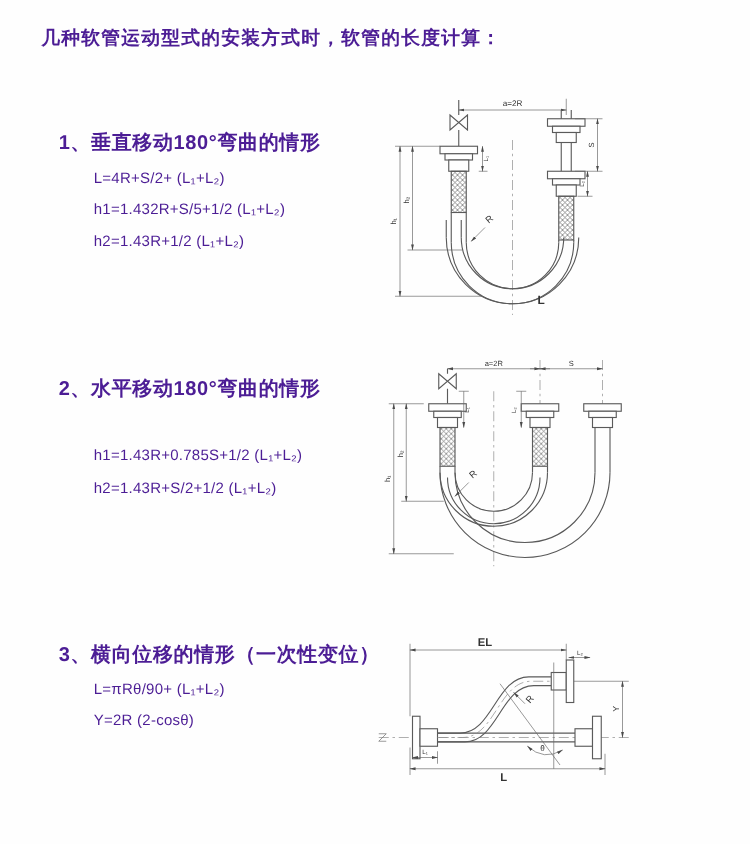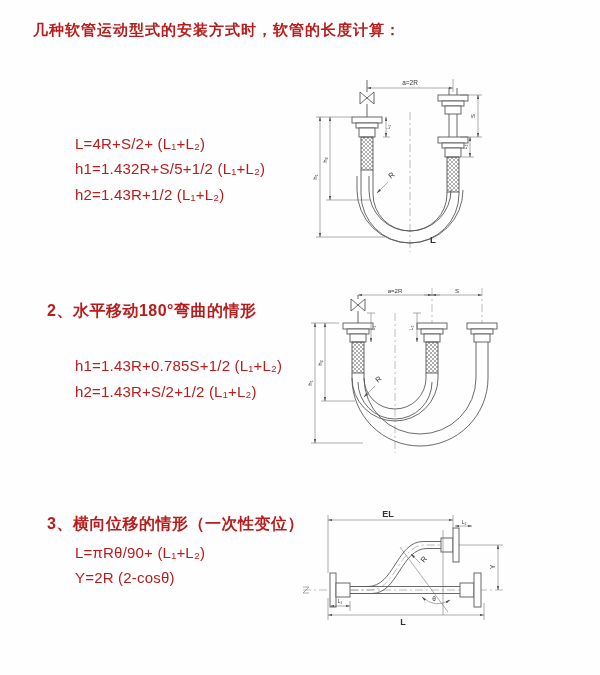--- a/index.html
+++ b/index.html
@@ -1,35 +1,36 @@
 <!DOCTYPE html>
 <html><head>
 <meta charset="utf-8">
 <style>
   html,body{margin:0;padding:0;background:#fff;}
   .page{position:relative;width:600px;height:675px;background:#fefefe;
-        font-family:"Liberation Sans",sans-serif;color:#b91c1c;overflow:hidden;}
+        font-family:"Liberation Sans",sans-serif;color:#4c1d95;overflow:hidden;}
   .title{position:absolute;left:33px;top:21px;font-size:15px;font-weight:700;letter-spacing:1px;}
   .heading{position:absolute;left:47px;font-size:16px;font-weight:700;letter-spacing:.5px;}
-  .formula{position:absolute;left:75px;font-size:15px;letter-spacing:.2px;white-space:pre;}
+  .formula{position:absolute;left:75px;font-size:12px;letter-spacing:.2px;white-space:pre;}
   .diag{position:absolute;}
   svg text{font-family:"Liberation Sans",sans-serif;fill:#333;}
   svg .ln{stroke:#5a5a5a;stroke-width:.9;fill:none;}
   svg .thin{stroke:#6a6a6a;stroke-width:.55;fill:none;}
   svg .cl{stroke:#8a8a8a;stroke-width:.55;fill:none;stroke-dasharray:8 3 2 3;}
   svg .box{stroke:#5a5a5a;stroke-width:.9;fill:#fefefe;}
   svg .hx{stroke:#5a5a5a;stroke-width:.9;fill:url(#hatch);}
 </style>
 </head>
 <body>
 
 <div class="page">
 
   <div class="title">几种软管运动型式的安装方式时，软管的长度计算：</div>
 
+  <div class="heading" style="top:104px">1、垂直移动180°弯曲的情形</div>
   <div class="formula" style="top:135px">L=4R+S/2+ (L₁+L₂)</div>
   <div class="formula" style="top:160px">h1=1.432R+S/5+1/2 (L₁+L₂)</div>
   <div class="formula" style="top:186px">h2=1.43R+1/2 (L₁+L₂)</div>
 
   <div class="heading" style="top:301px">2、水平移动180°弯曲的情形</div>
   <div class="formula" style="top:357px">h1=1.43R+0.785S+1/2 (L₁+L₂)</div>
   <div class="formula" style="top:383px">h2=1.43R+S/2+1/2 (L₁+L₂)</div>
 
   <div class="heading" style="top:514px">3、横向位移的情形（一次性变位）</div>
   <div class="formula" style="top:544px">L=πRθ/90+ (L₁+L₂)</div>

